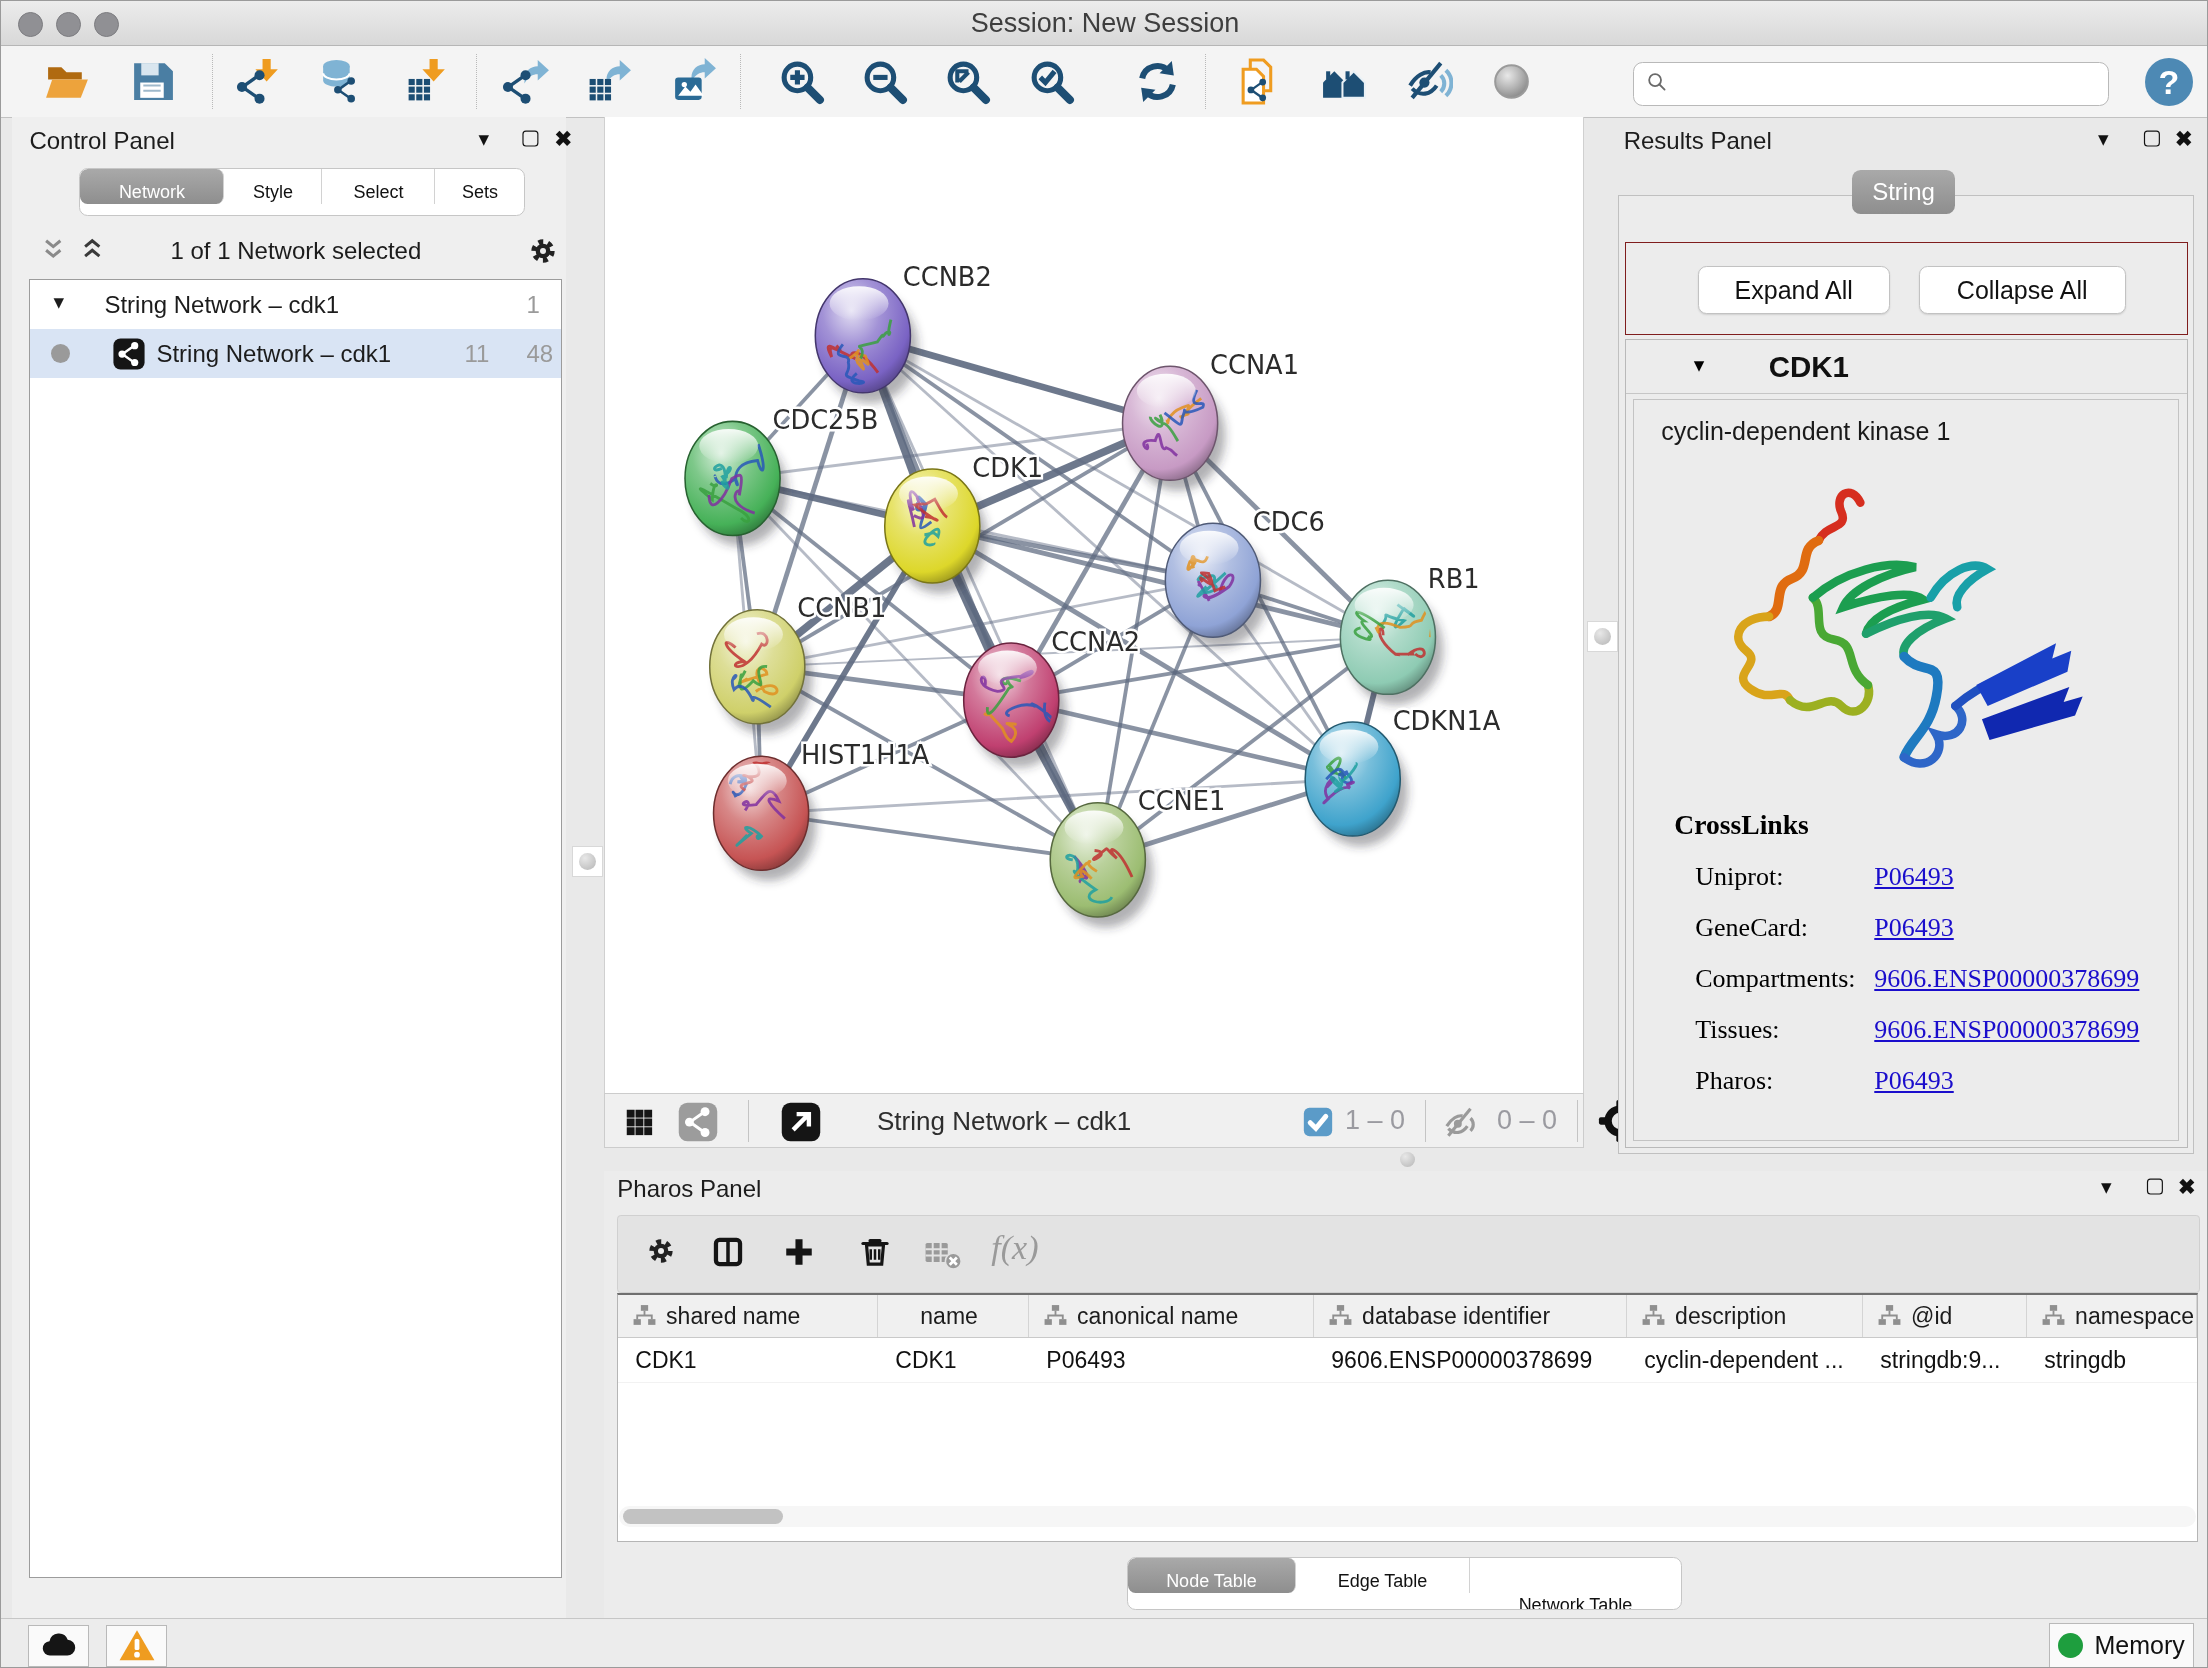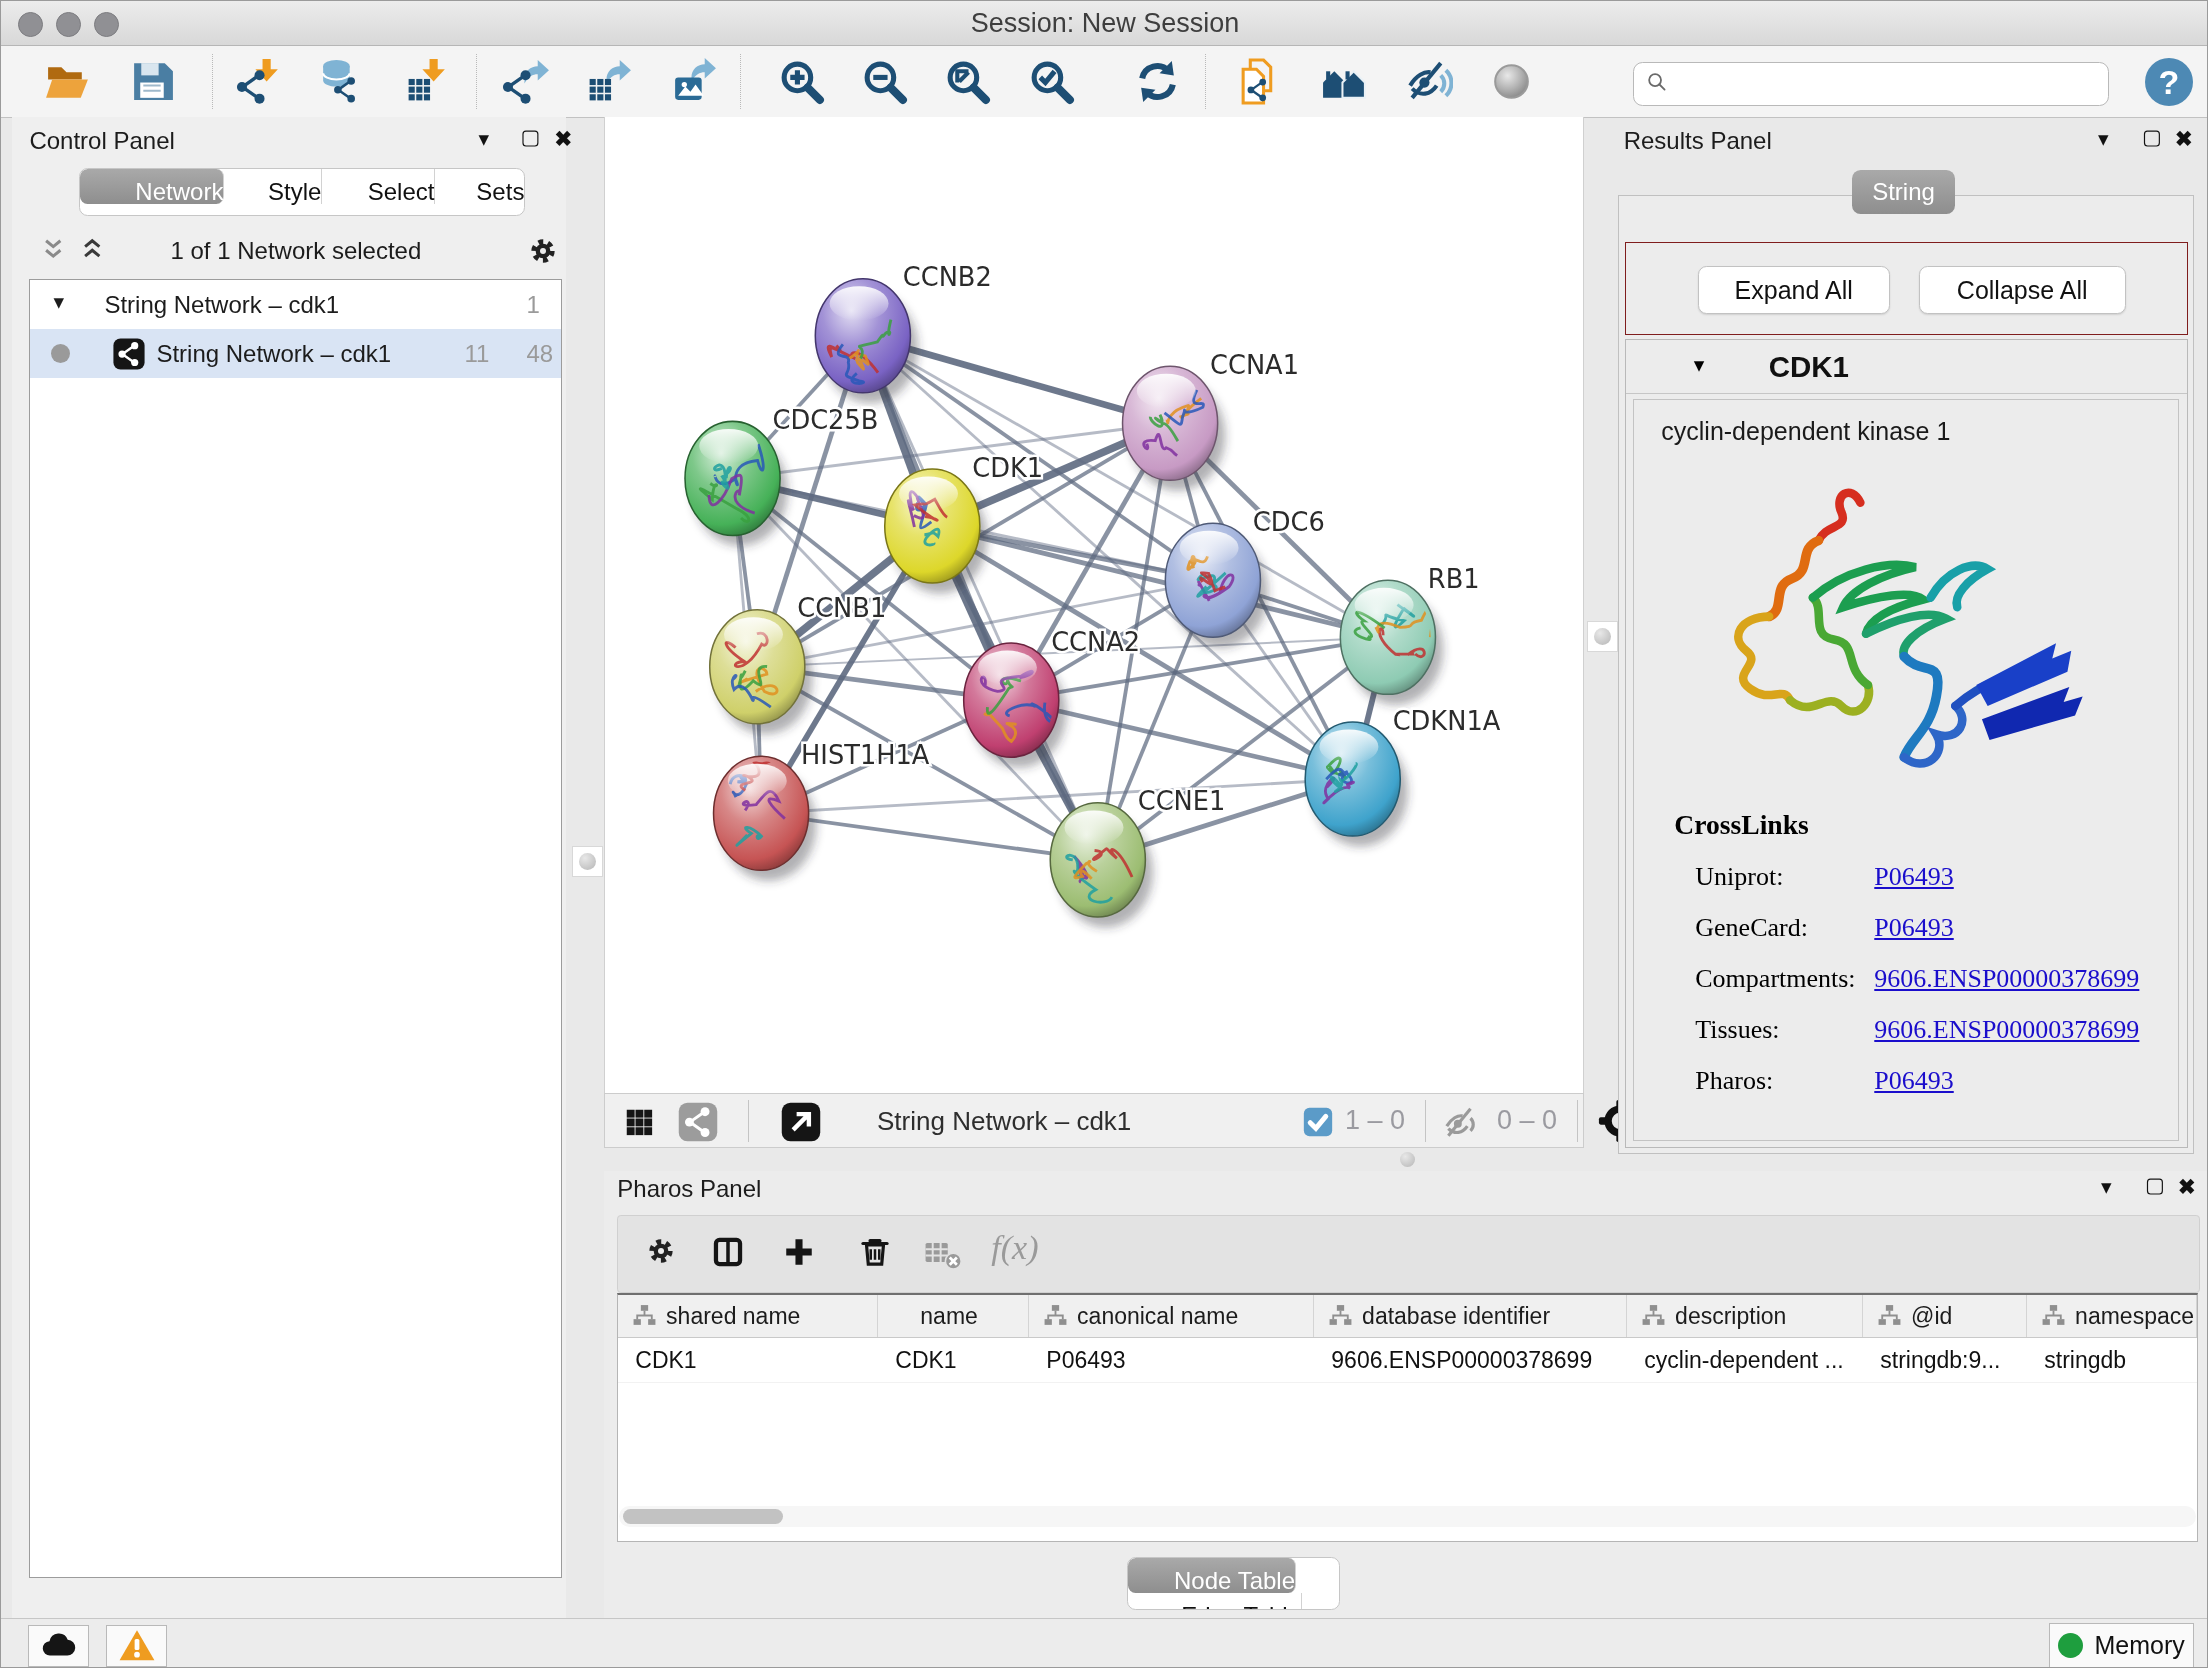--- a/index.html
+++ b/index.html
@@ -18,21 +18,21 @@
   #search-input{position:absolute;left:49px;top:1.9px;width:409px;height:34px;border:none;outline:none;font-size:23px;background:transparent;}
   #help-btn{position:absolute;left:2144px;top:12.4px;width:48px;height:48px;border-radius:50%;background:#4d89b4;color:#fff;font-size:34px;font-weight:bold;text-align:center;line-height:48px;}
   
   .panel-head{position:absolute;font-size:24px;color:#1c1c1c;}
   .win-ctl{position:absolute;top:0;font-size:21px;color:#111;}
   .ic{display:inline-block;}
   .ic svg{display:block;}
   
   #control-panel{position:absolute;left:11.4px;top:116px;width:554px;height:1501px;background:#efefef;}
   #cp-tabs{position:absolute;left:67px;top:51px;height:46px;display:flex;border:1px solid #c6c6c6;border-radius:8.6px;background:#fff;overflow:hidden;}
-  .seg{height:35px;line-height:46px;text-align:right;font-size:24px;color:#111;border-right:1px solid #d2d2d2;}
+  .seg{height:35px;line-height:46px;text-align:center;font-size:18px;color:#111;border-right:1px solid #d2d2d2;}
   .seg:last-child{border-right:none;}
   .seg.sel{background:linear-gradient(#a9a9a9,#8e8e8e);color:#fff;border-radius:7.6px;}
   #cp-status{position:absolute;left:17px;top:107px;width:533px;height:53px;}
   #cp-status-label{position:absolute;left:0;width:100%;text-align:center;line-height:53px;font-size:24px;color:#1c1c1c;}
   #net-list{position:absolute;left:17px;top:162px;width:533px;height:1299px;background:#fff;border:1px solid #9c9c9c;box-sizing:border-box;}
   .tree-row{position:relative;height:49px;font-size:24px;color:#1c1c1c;}
   .tree-row.sel{background:#d9e4f4;}
   .count{position:absolute;font-size:24px;color:#9a9a9a;}
   
   #net-canvas{position:absolute;left:603px;top:116px;width:980px;height:976px;background:#fff;border-left:1px solid #d0d0d0;border-right:1px solid #d0d0d0;box-sizing:border-box;}
@@ -64,21 +64,21 @@
   #table-panel{position:absolute;left:603px;top:1170px;width:1605px;height:447px;background:#ececec;}
   #tp-toolbar{position:absolute;left:13.3px;top:44px;width:1581px;height:76px;background:#e3e3e3;border:1px solid #d0d0d0;border-radius:3.8px;}
   #tp-table{position:absolute;left:13.3px;top:122px;width:1581px;height:249px;border-top:2.9px solid #6f6f6f;border-left:1px solid #b5b5b5;border-right:1px solid #b5b5b5;border-bottom:1px solid #b5b5b5;background:#fff;box-sizing:border-box;}
   #tp-header{display:flex;height:42px;background:#f0f0f0;border-bottom:1px solid #c9c9c9;}
   .th{position:relative;box-sizing:border-box;border-right:1px solid #d4d4d4;font-size:23px;color:#1c1c1c;line-height:42px;white-space:nowrap;overflow:hidden;}
   .th .ic{position:relative;top:3.8px;margin-left:13.3px;margin-right:9.5px;}
   #tp-row{display:flex;height:44px;border-bottom:1px solid #f2f2f2;}
   .td{box-sizing:border-box;padding-left:17px;font-size:23px;color:#111;line-height:44px;white-space:nowrap;overflow:hidden;}
   #tp-hscroll{position:absolute;left:15px;top:335px;width:1577px;height:21px;background:#f6f6f6;border-radius:10.5px;}
   #tp-thumb{position:absolute;left:3.8px;top:2.9px;width:160px;height:15px;border-radius:7.6px;background:#c2c2c2;}
-  #tp-tabs{position:absolute;left:523px;top:386px;height:51px;display:flex;border:1px solid #c6c6c6;border-radius:8.6px;background:#fff;overflow:hidden;flex-direction:column;}
+  #tp-tabs{position:absolute;left:523px;top:386px;height:51px;display:flex;border:1px solid #c6c6c6;border-radius:8.6px;background:#fff;overflow:hidden;}
   
   #statusbar{position:absolute;left:0;top:1617px;width:2208px;height:51px;background:#ececec;border-top:1px solid #c6c6c6;}
   .sb-btn{position:absolute;top:5.7px;width:59px;height:40px;background:#fafafa;border:1.9px solid #b9b9b9;display:flex;align-items:center;justify-content:center;}
   #memory-btn{position:absolute;left:2048px;top:3.8px;width:143px;height:44px;background:#fafafa;border:1.9px solid #b9b9b9;display:flex;align-items:center;justify-content:center;gap:11.4px;font-size:25px;color:#111;}
   #memory-dot{width:25px;height:25px;border-radius:50%;}
 </style>
 </head>
 <body>
 
 <div id="app">

